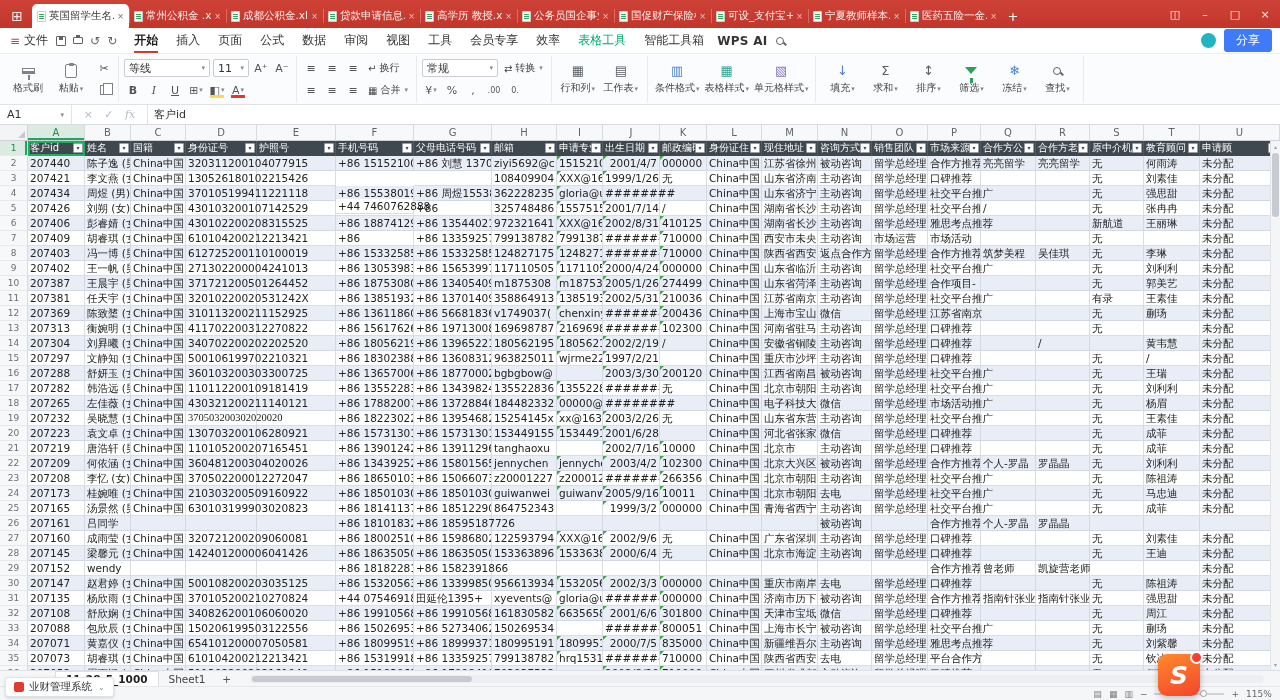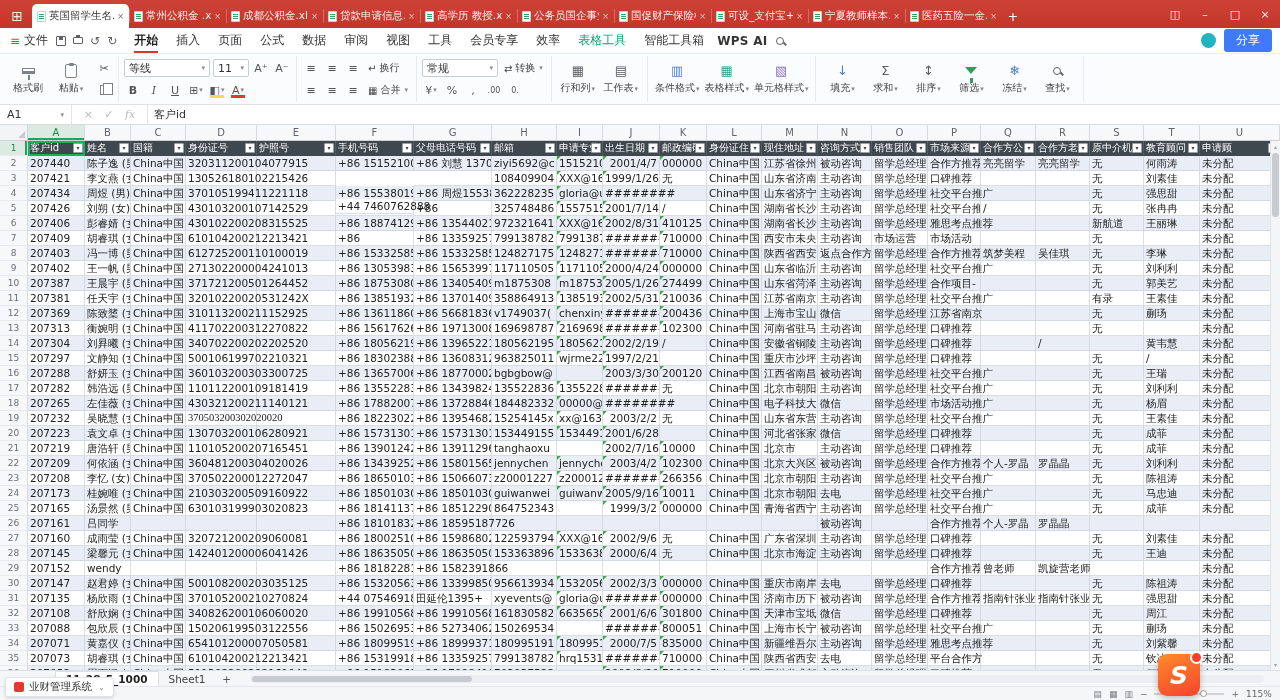--- a/index.html
+++ b/index.html
@@ -847,21 +847,21 @@
         <div class="rownum">19</div>
         <div class="cell" style="width: 57px;">207232</div>
         <div class="cell" style="width: 46px;">吴晓慧 (女</div>
         <div class="cell" style="width: 55px;">China中国</div>
         <div class="cell spill" style="width: 71px; font-family: Liberation Serif, serif;">370503200302020020</div>
         <div class="cell" style="width: 79px;"></div>
         <div class="cell" style="width: 78px;">+86 18223022</div>
         <div class="cell" style="width: 78px;">+86 1395468251</div>
         <div class="cell" style="width: 65px;">15254145x</div>
         <div class="cell tri" style="width: 46px;">xx@163.cc</div>
-        <div class="cell num tri" style="width: 57px;">2003/2/2</div>
+        <div class="cell num tri" style="width: 57px;">2003/2/26</div>
         <div class="cell" style="width: 47px;">无</div>
         <div class="cell" style="width: 55px;">China中国</div>
         <div class="cell" style="width: 56px;">山东省东营</div>
         <div class="cell" style="width: 54px;">主动咨询</div>
         <div class="cell" style="width: 56px;">留学总经理</div>
         <div class="cell spill" style="width: 53px;">社交平台推广</div>
         <div class="cell" style="width: 55px;"></div>
         <div class="cell" style="width: 54px;"></div>
         <div class="cell" style="width: 54px;">无</div>
         <div class="cell" style="width: 56px;">王素佳</div>

